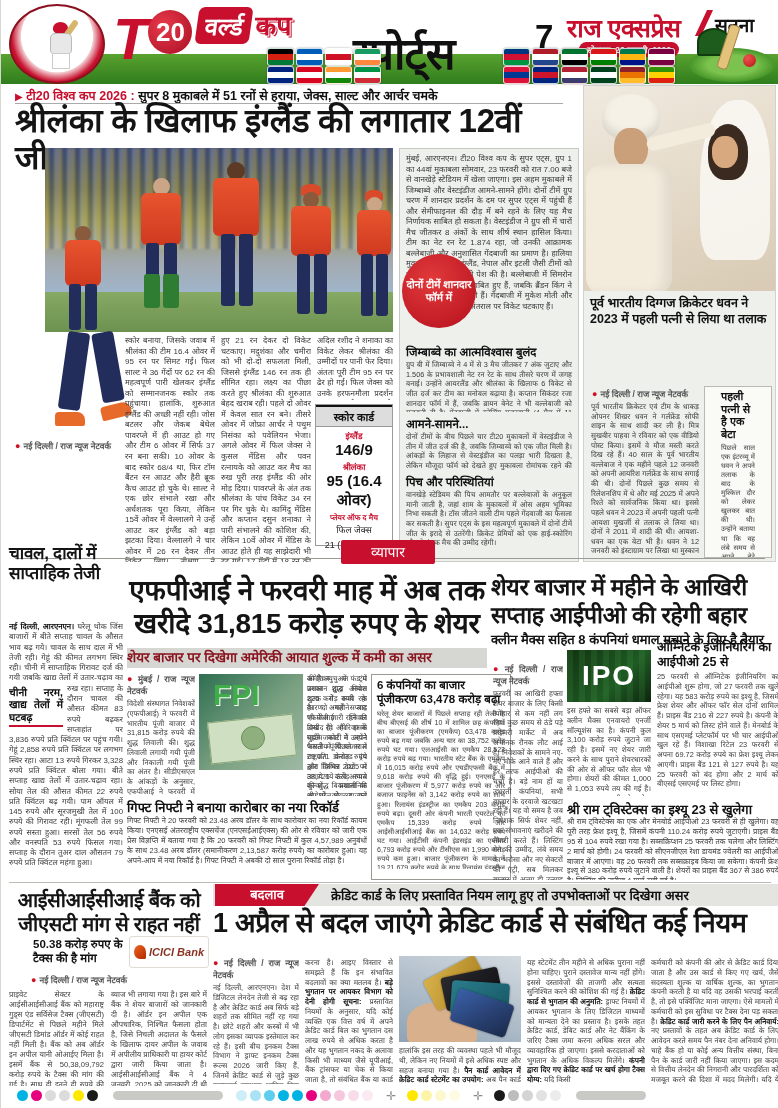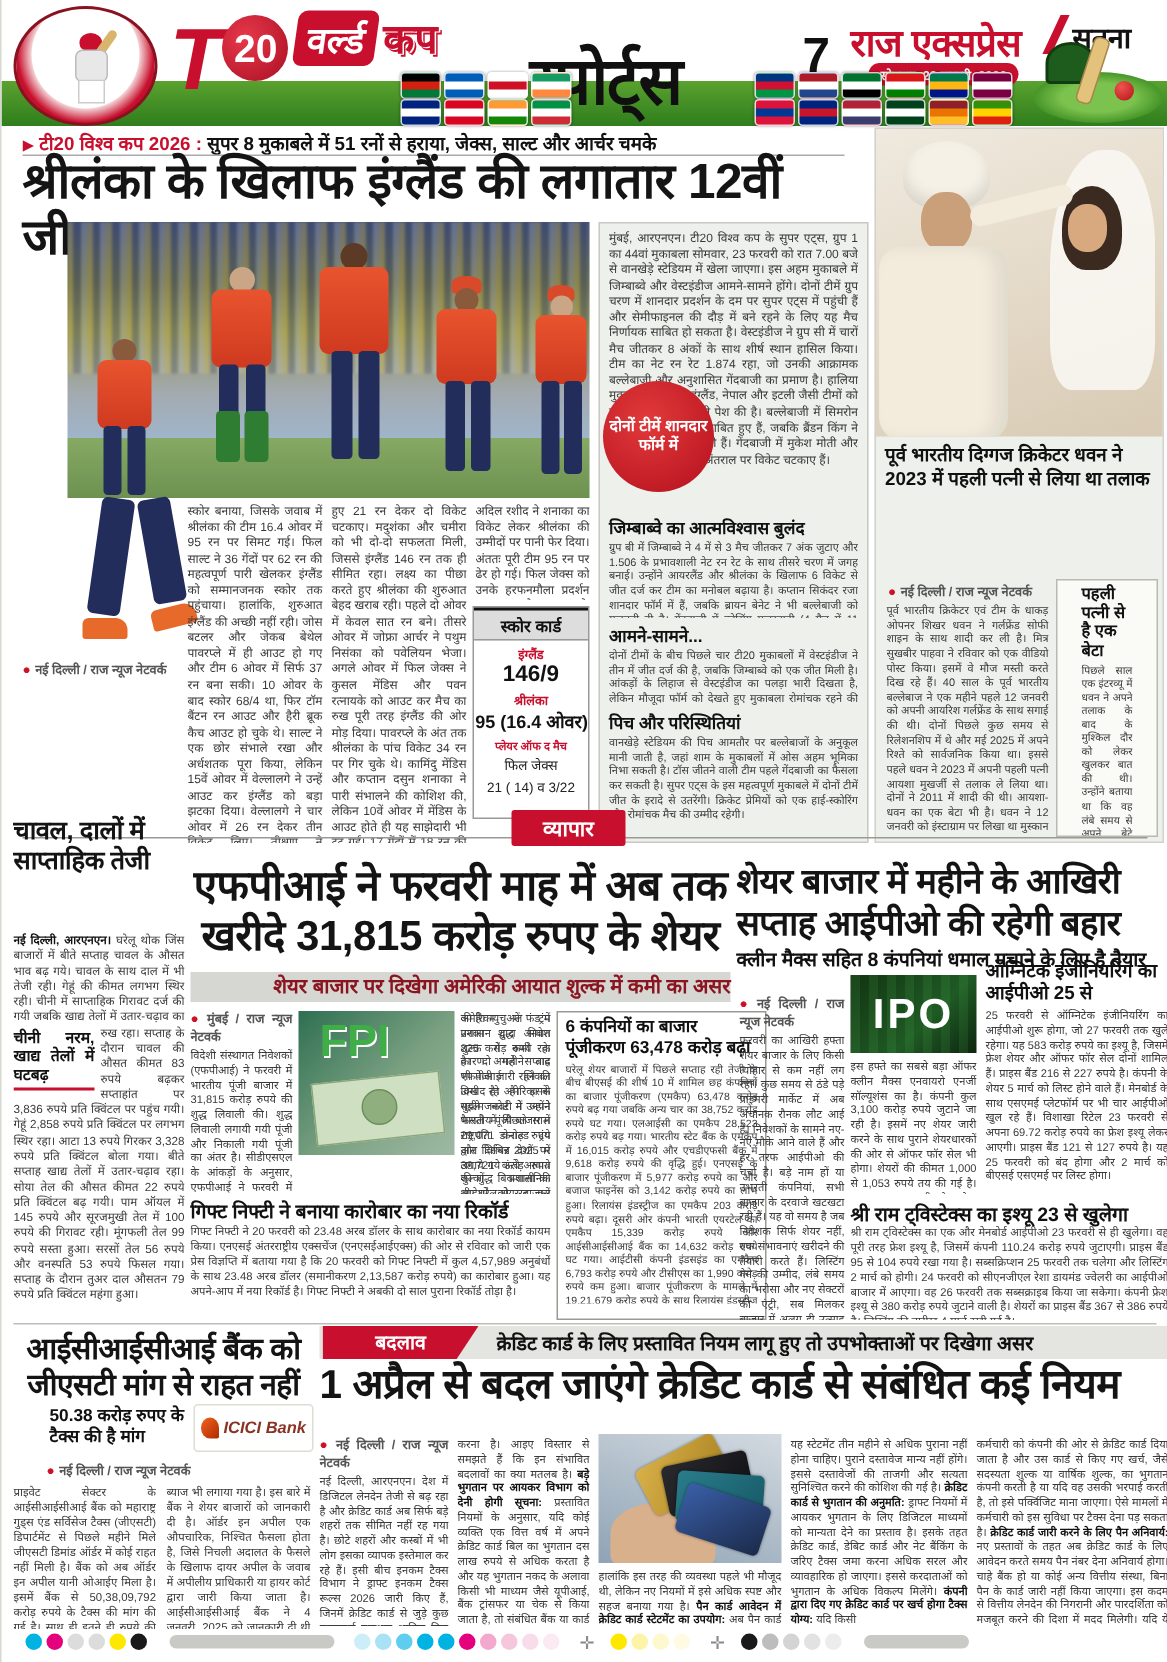--- a/index.html
+++ b/index.html
@@ -69,21 +69,21 @@
   .pl .lg{position:absolute;background:#232d5c;border-radius:3px;}
   .pl .pads{position:absolute;background:#2f7d32;border-radius:3px;}
   .cutout{left:52px;top:332px;width:84px;height:102px;}
   .cutout .lg{position:absolute;background:#232d5c;border-radius:4px;}
   .cutout .shoe{position:absolute;background:#e86a2a;border-radius:4px 8px 2px 2px;}
   
   .scorecard{left:314px;top:404px;width:76px;height:140px;background:#fff;border:1px solid #999;text-align:center;}
   .scorecard .t{background:#ddd;border-top:2px solid #111;border-bottom:1px solid #999;font-size:11px;font-weight:800;padding:2px 0;color:#111;}
   .scorecard .team{color:#c8102e;font-size:8.5px;font-weight:800;margin-top:3px;}
   .scorecard .sc1{font-size:15px;font-weight:800;color:#111;}
-  .scorecard .sc2{font-size:12px;font-weight:800;color:#111;text-align:right;}
+  .scorecard .sc2{font-size:15px;font-weight:800;color:#111;}
   .scorecard .pl1{color:#c8102e;font-size:7.5px;font-weight:800;margin-top:3px;}
   .scorecard .pn{font-size:9px;color:#222;margin-top:1px;}
   .scorecard .pf{font-size:9px;color:#222;margin-top:2px;}
   
   .preview{left:398px;top:148px;width:180px;height:414px;background:#eef0ec;border:1px solid #c9c9c4;box-sizing:border-box;padding:5px 6px;}
   .preview .ph{font-size:15.5px;font-weight:800;color:#111;line-height:1.2;margin-bottom:4px;}
   .preview .sh{font-size:11.5px;font-weight:800;color:#111;margin:4px 0 1px;}
   .badge{left:401px;top:254px;width:74px;height:74px;border-radius:50%;
      background:radial-gradient(circle at 40% 35%,#e23a3a,#b40f1e);color:#fff;font-weight:800;
      font-size:10.5px;text-align:center;display:flex;align-items:center;justify-content:center;line-height:1.25;padding:4px;box-sizing:border-box;}
@@ -100,31 +100,31 @@
   .bride-face{position:absolute;left:128px;top:50px;width:26px;height:32px;border-radius:45%;background:#d8a87e;}
   .dhawan .kick{position:absolute;left:6px;top:210px;width:181px;font-size:12.5px;font-weight:800;color:#111;text-align:left;line-height:1.25;}
   .dhawan .hl2{position:absolute;left:6px;top:248px;width:181px;font-size:21px;font-weight:800;color:#101010;text-align:center;line-height:1.2;letter-spacing:-.3px;}
   .dhawan .by{position:absolute;left:8px;top:302px;}
   .dhawan .bodyL{position:absolute;left:7px;top:316px;width:108px;height:154px;}
   .sidebox{position:absolute;left:120px;top:300px;width:68px;height:172px;background:#fafaf7;border:1px solid #b9b9b2;padding:3px 16px;box-sizing:border-box;overflow:hidden;}
   .sidebox .h{font-size:11px;font-weight:800;color:#111;line-height:1.15;margin-bottom:2px;}
   .sidebox .b{font-size:7px;line-height:1.3;color:#3a3a3a;text-align:justify;}
   
   .trade-line{left:14px;top:558px;width:750px;height:1px;background:#9a9a94;}
-  .trade-box{left:340px;top:540px;width:76px;height:24px;background:#c8102e;color:#fff;font-size:14px;
-     font-weight:700;text-align:center;line-height:24px;border-radius:2px;}
+  .trade-box{left:340px;top:540px;width:94px;height:24px;background:#c8102e;color:#fff;font-size:14px;
+     font-weight:400;text-align:center;line-height:24px;border-radius:2px;}
   
   .rice-hl{left:8px;top:544px;width:114px;font-size:17px;line-height:1.15;}
   .rice-body{left:8px;top:622px;width:114px;height:258px;font-size:7.8px;}
   .inset{float:left;width:54px;margin:2px 4px 2px 0;font-size:10.5px;font-weight:800;color:#111;
      line-height:1.2;border-bottom:2px solid #c8102e;padding-bottom:2px;}
   
   .fpi-hl{left:126px;top:574px;width:360px;font-size:28px;line-height:1.18;text-align:center;}
   .fpi-strap{left:126px;top:648px;width:360px;height:20px;background:#d6d6d2;color:#8a1520;
-     font-size:13.5px;font-weight:800;text-align:right;line-height:20px;}
+     font-size:13.5px;font-weight:800;text-align:left;line-height:20px;}
   .fpi-img{left:198px;top:674px;width:104px;height:96px;overflow:hidden;
      background:linear-gradient(135deg,#2f6f52,#7ba182 55%,#9fb9a4);}
   .fpi-img .bill{position:absolute;left:10px;top:44px;width:84px;height:40px;background:#cfe0c2;border:1px solid #8aa578;transform:rotate(-6deg);}
   .fpi-img .seal{position:absolute;left:42px;top:52px;width:22px;height:22px;border-radius:50%;background:#8fb07e;border:1px solid #6d8f5c;}
   .fpi-img .txt{position:absolute;left:14px;top:4px;font-size:30px;font-weight:800;color:#3fae49;text-shadow:1px 1px 0 #fff;}
   .fpi-colA{left:126px;top:674px;width:68px;height:122px;}
   .fpi-colB{left:306px;top:674px;width:60px;height:122px;}
   .fpi-box{left:370px;top:674px;width:140px;height:206px;border:1.5px solid #9a9a94;background:#fff;padding:4px 5px;box-sizing:border-box;overflow:hidden;}
   .fpi-box .h{font-size:11.5px;font-weight:800;color:#111;line-height:1.2;margin-bottom:2px;}
   .fpi-box .b{font-size:7px;line-height:1.3;color:#3a3a3a;text-align:justify;}

